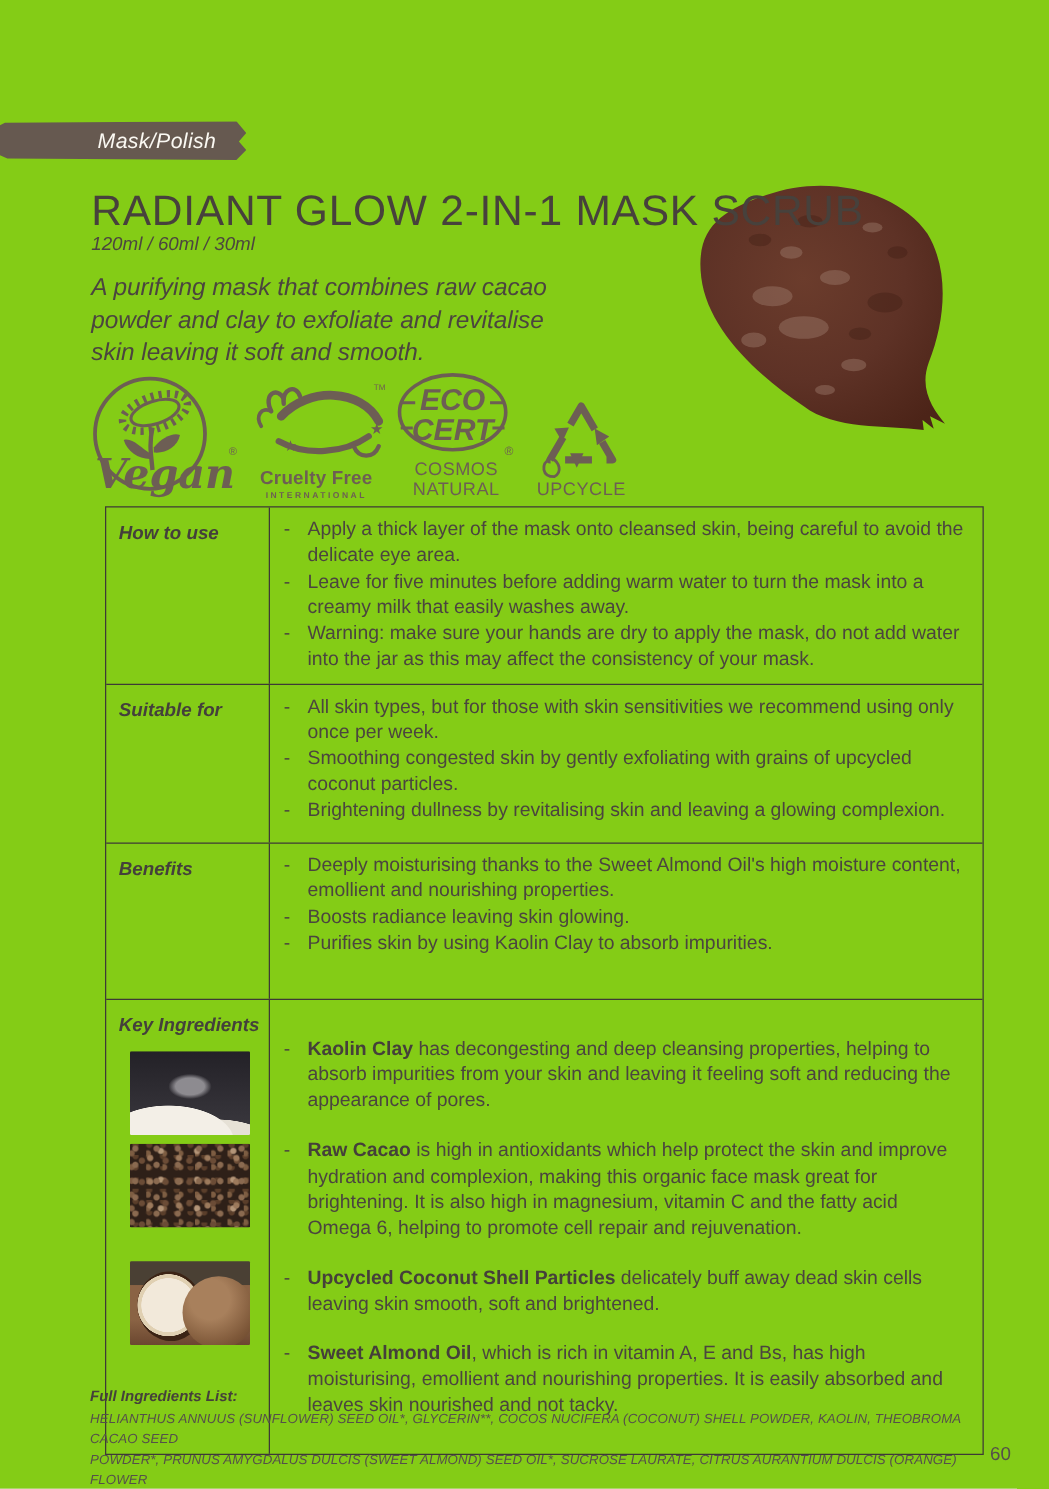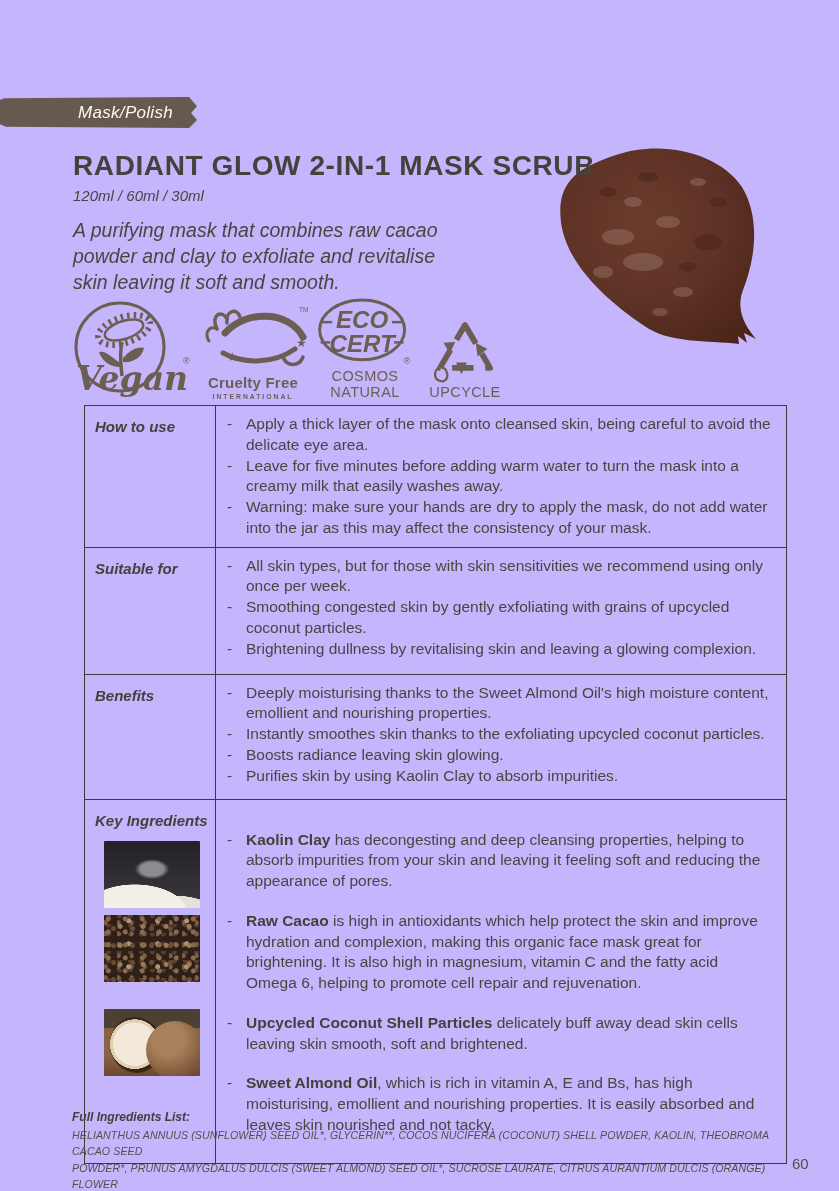--- a/index.html
+++ b/index.html
@@ -1,39 +1,39 @@
 <!DOCTYPE html>
 <html><head>
 <meta charset="utf-8">
 <style>
   html,body{margin:0;padding:0;background:#e8e6e1;}
   .page{
     position:relative;
     width:839px;height:1191px;
-    background:#c4b5fd;
+    background:#84cc16;
     font-family:"Liberation Sans", sans-serif;
     color:#48423D;
     overflow:hidden;
     margin:0 auto;
   }
   
   .tag{
     position:absolute;left:0;top:97px;width:197px;height:31px;
     background:#665950;
     display:flex;align-items:center;justify-content:flex-end;
     padding-right:24px;box-sizing:border-box;
     clip-path:polygon(0 10%,2% 4%,96% 0,100% 30%,97% 52%,100% 74%,96% 100%,3% 96%,0 88%);
   }
   .tag span{
     color:#FBF9F3;font-style:italic;font-size:17px;letter-spacing:.3px;
   }
   
   .title{
     position:absolute;left:73px;top:150px;margin:0;
-    font-size:28px;font-weight:bold;letter-spacing:.6px;color:#47413C;
+    font-size:34px;font-weight:normal;letter-spacing:.6px;color:#47413C;
     white-space:nowrap;
     text-align:center;
   }
   .sizes{
     position:absolute;left:73px;top:187px;
     font-style:italic;font-size:15px;color:#4C463F;
   }
   .desc{
     position:absolute;left:73px;top:218px;margin:0;
     font-style:italic;font-size:19.5px;line-height:1.33;color:#4B453F;
@@ -266,21 +266,20 @@
           <li>Brightening dullness by revitalising skin and leaving a glowing complexion.</li>
         </ul>
     </div>
 
     <div class="trow r3">
       <div class="tlabel-cell">
         <div class="tlabel">Benefits</div>
       </div>
       <ul class="tcontent">
           <li>Deeply moisturising thanks to the Sweet Almond Oil's high moisture content, emollient and nourishing properties.</li>
-          <li>Instantly smoothes skin thanks to the exfoliating upcycled coconut particles.</li>
           <li>Boosts radiance leaving skin glowing.</li>
           <li>Purifies skin by using Kaolin Clay to absorb impurities.</li>
         </ul>
     </div>
 
     <div class="trow r4">
       <div class="tlabel-cell">
         <div class="tlabel">Key Ingredients</div>
         <div class="photo photo-kaolin"></div>
         <div class="photo photo-cacao"></div>

